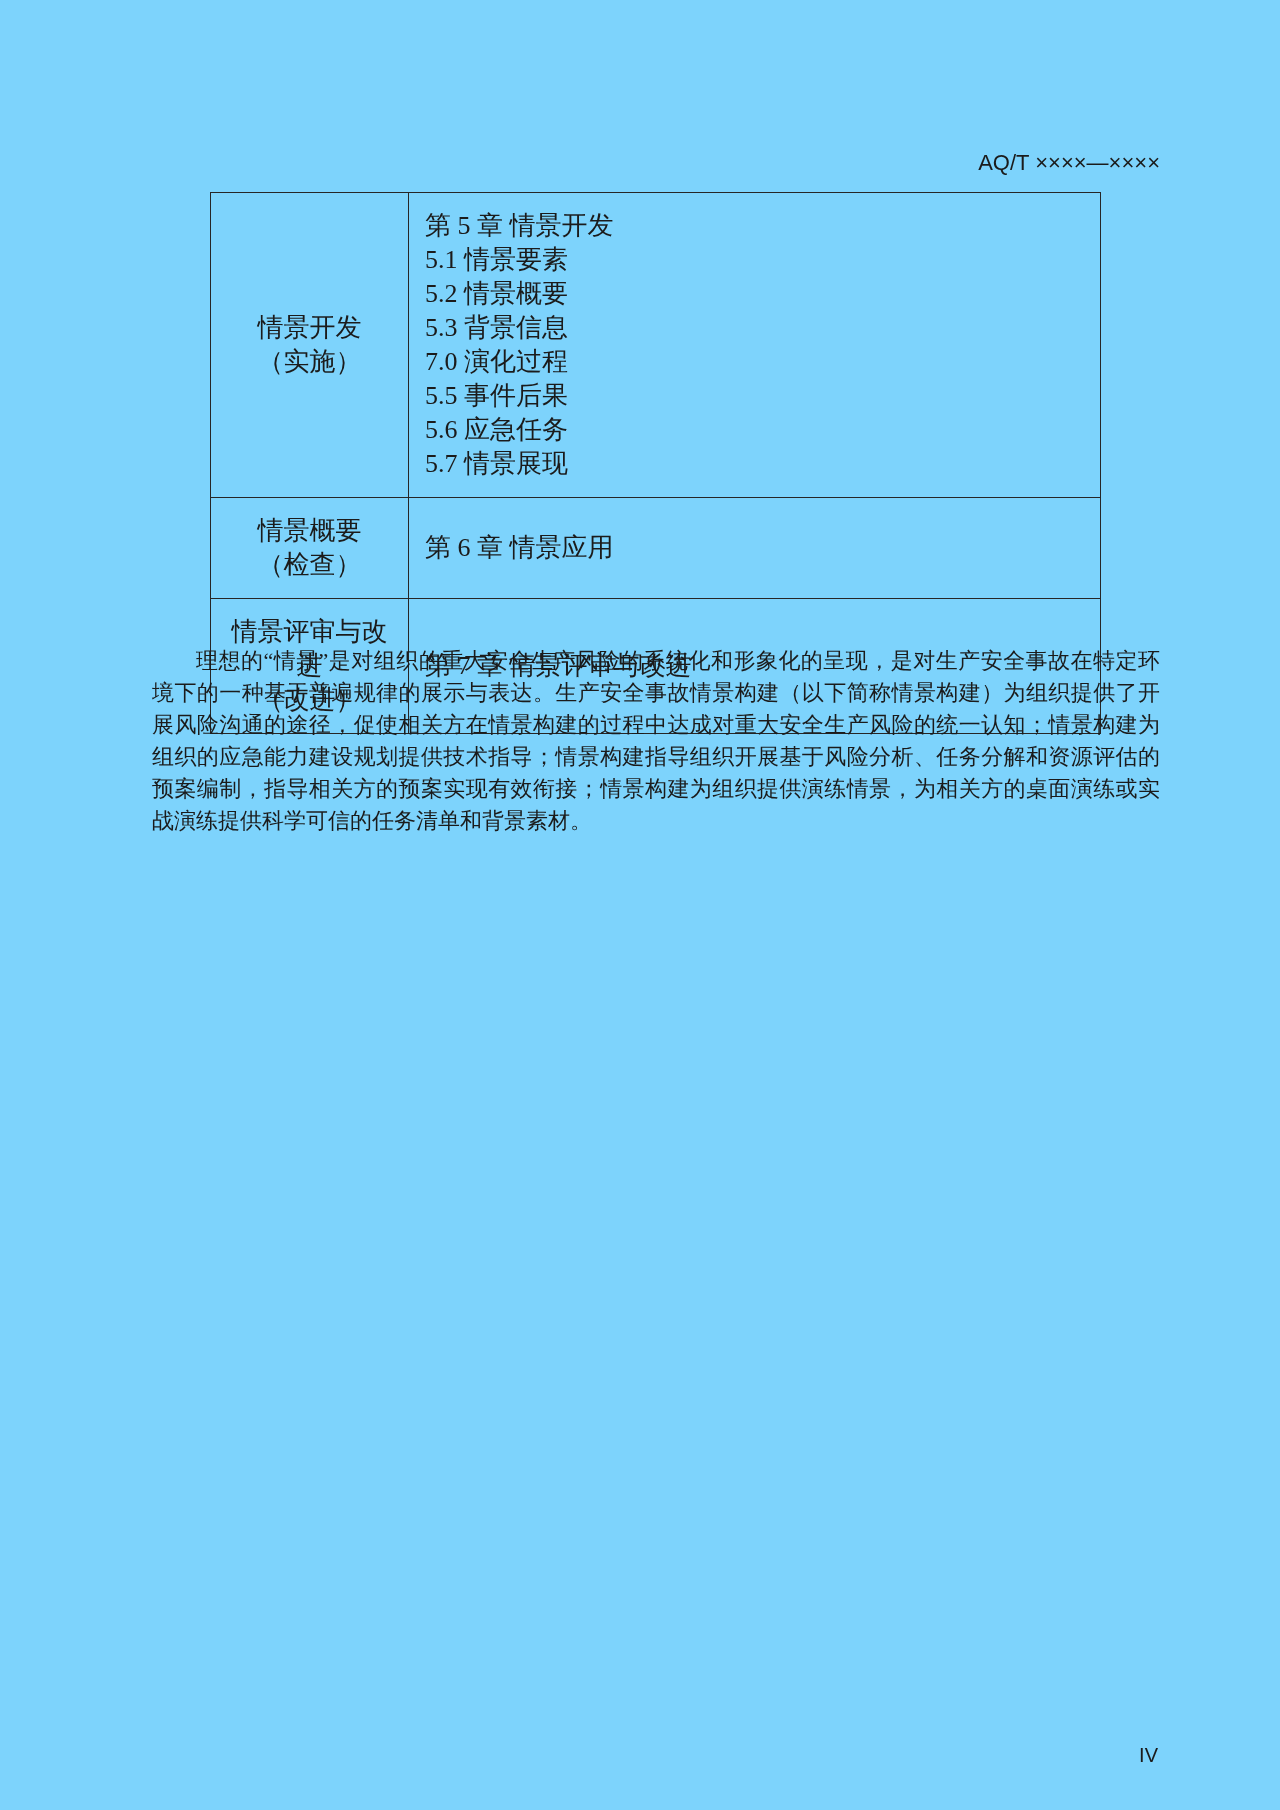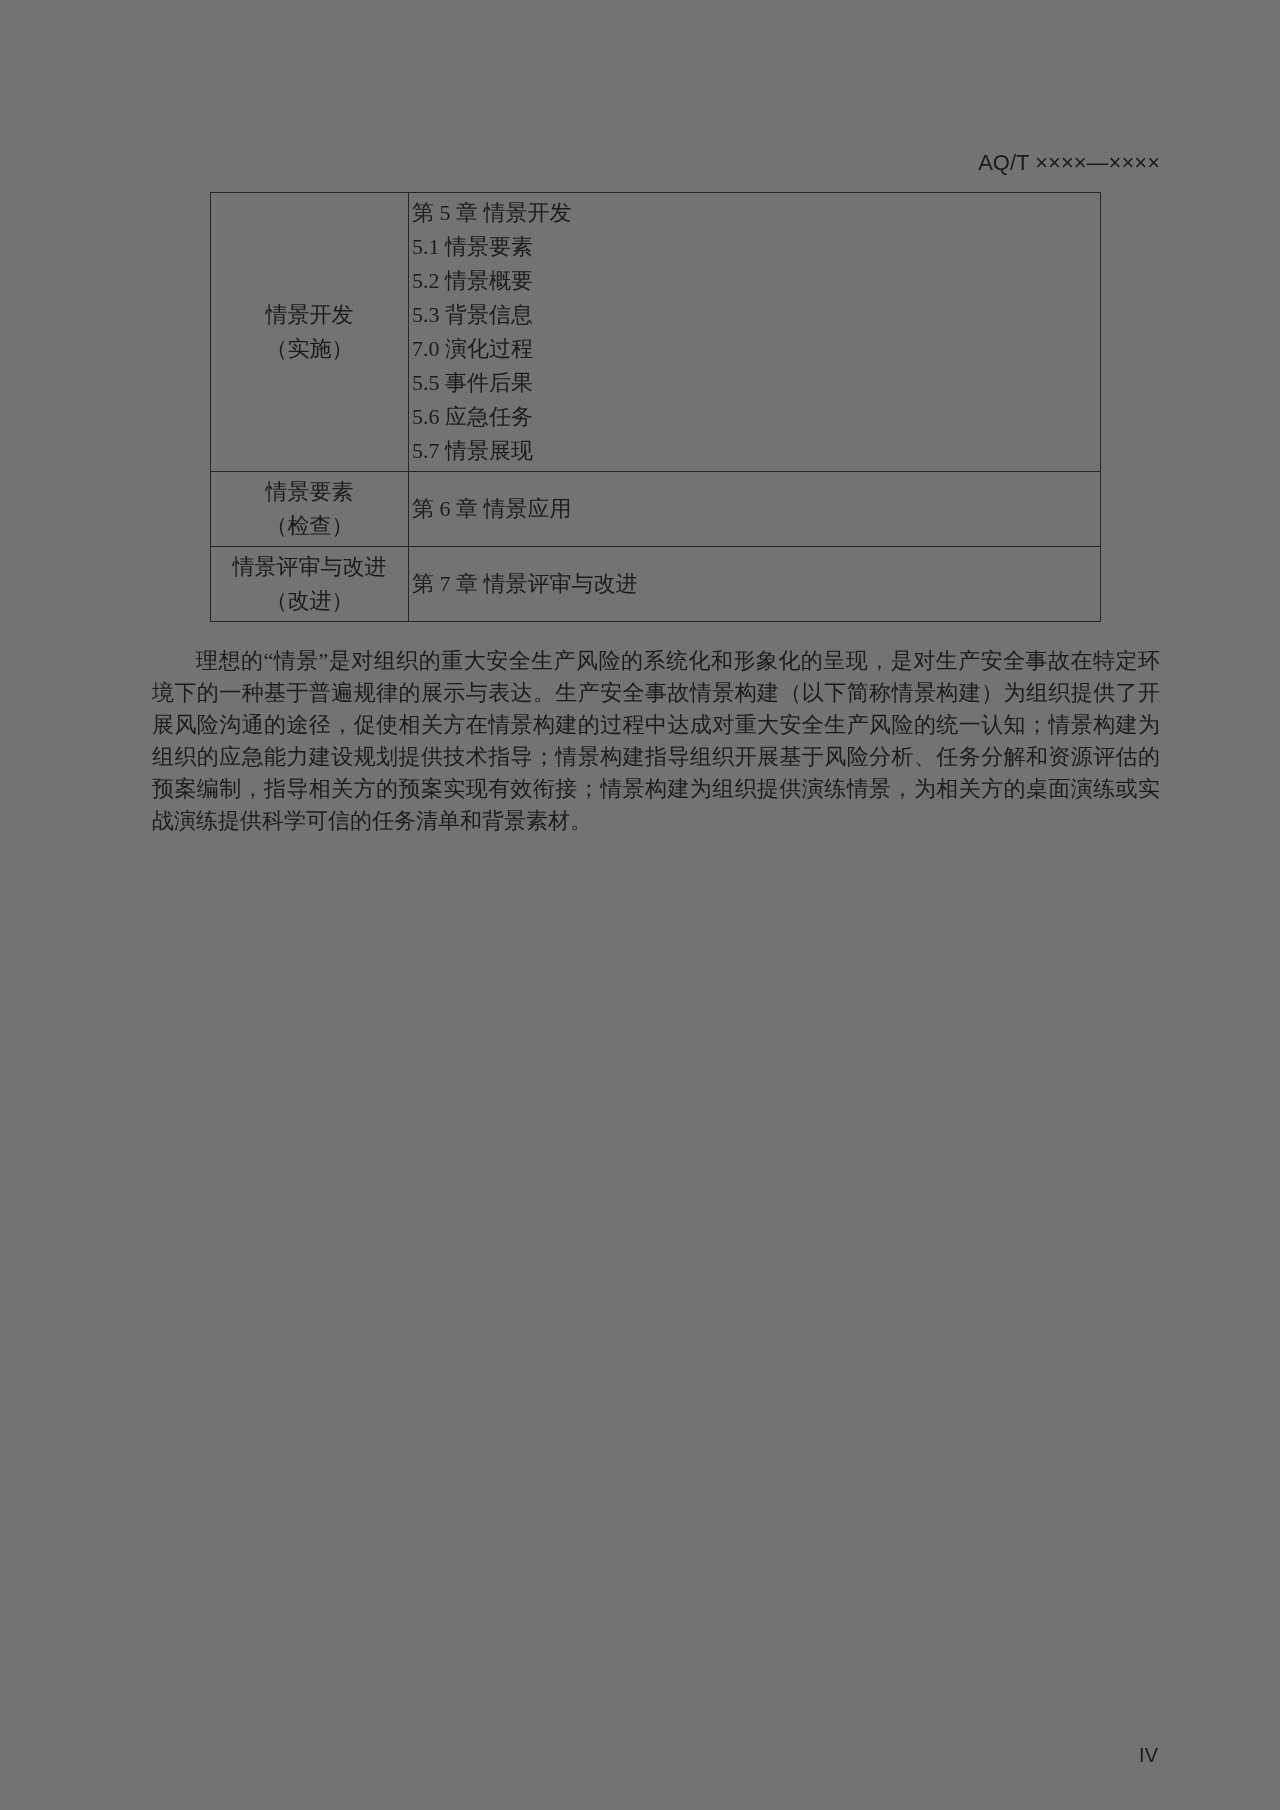--- a/index.html
+++ b/index.html
@@ -4,21 +4,21 @@
 <style>
   html, body {
     margin: 0;
     padding: 0;
     background: #ffffff;
   }
   .page {
     position: relative;
     width: 1280px;
     height: 1810px;
-    background: #737373;
+    background: #7dd3fc;
     color: #1b1b1b;
     font-family: "Liberation Serif", "DejaVu Serif", serif;
     overflow: hidden;
   }
   .std-number {
     position: absolute;
     top: 151px;
     right: 120px;
     font-family: "Liberation Sans", "DejaVu Sans", sans-serif;
     font-size: 22px;
@@ -29,23 +29,23 @@
   table.toc-table {
     position: absolute;
     left: 210px;
     top: 192px;
     width: 890px;
     border-collapse: collapse;
     table-layout: fixed;
   }
   table.toc-table td {
     border: 1px solid #262626;
-    font-size: 22px;
+    font-size: 26px;
     color: #1b1b1b;
-    padding: 3px;
+    padding: 16px;
   }
   td.stage-cell {
     text-align: center;
     vertical-align: middle;
     line-height: 34px;
   }
   td.chapter-cell {
     vertical-align: middle;
     padding-left: 13px;
     padding-right: 6px;
@@ -109,21 +109,21 @@
           <div class="toc-line">5.2 情景概要</div>
           <div class="toc-line">5.3 背景信息</div>
           <div class="toc-line">7.0 演化过程</div>
           <div class="toc-line">5.5 事件后果</div>
           <div class="toc-line">5.6 应急任务</div>
           <div class="toc-line">5.7 情景展现</div>
         </td>
       </tr>
       <tr class="row-apply">
         <td class="stage-cell">
-          <div>情景要素</div>
+          <div>情景概要</div>
           <div>（检查）</div>
         </td>
         <td class="chapter-cell">
           <div class="toc-line">第 6 章 情景应用</div>
         </td>
       </tr>
       <tr class="row-review">
         <td class="stage-cell">
           <div>情景评审与改进</div>
           <div>（改进）</div>

